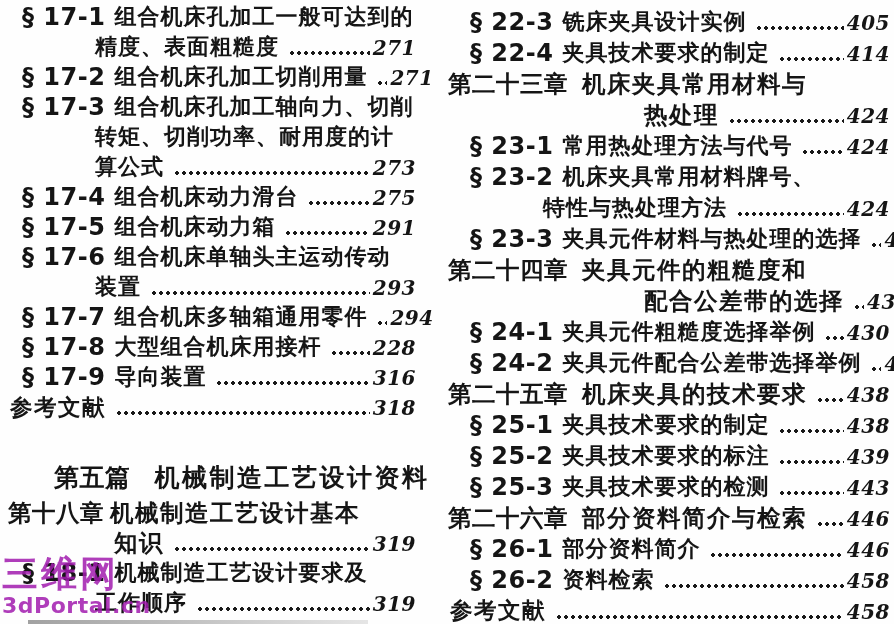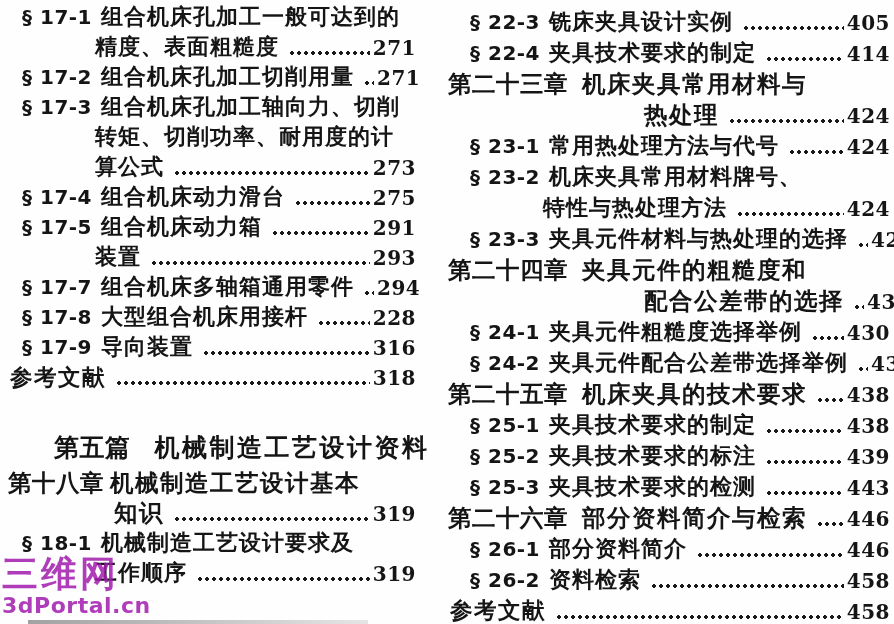--- a/index.html
+++ b/index.html
@@ -10,21 +10,21 @@
   .col{position:absolute;display:flex;flex-direction:column;}
   .col.left{left:8px;top:2px;width:408px;}
   .col.right{left:448px;top:6px;width:442px;}
 
   .ln{display:flex;align-items:center;height:30px;font-size:22px;font-weight:700;
       letter-spacing:1px;white-space:nowrap;}
   .right .ln{height:31px;}
 
   .num{margin-right:9px;letter-spacing:0.5px;}
   .sec{padding-left:14px;}
-  .sec .num{font-size:20px;}
+  .sec .num{font-size:24px;}
   .right .sec{padding-left:22px;}
 
   .left .cont{padding-left:87px;}
   .right .cont{padding-left:95px;}
 
   .chap{font-size:23.5px;letter-spacing:1.5px;align-items:center;}
   .chap .num{font-size:23.5px;}
   .left  .chap .num{margin-right:6px;}
   .right .chap .num{margin-right:14px;}
   .left  .chapcont{padding-left:106px;}
@@ -35,21 +35,21 @@
   .part{height:42px;font-size:25px;letter-spacing:2.5px;padding-left:46px;
         display:flex;align-items:center;font-weight:900;}
   .part .num{margin-right:24px;font-size:25px;}
   .gap{height:34px;}
 
   .lead{flex:1 1 auto;min-width:10px;height:6px;position:relative;top:6px;
         margin:0 3px 0 10px;
         background-image:radial-gradient(circle at 3px 3px,#191919 1.75px,rgba(0,0,0,0) 2.1px);
         background-size:7px 6px;background-repeat:repeat-x;background-position:0 0;}
 
-  .pg{font-family:"DejaVu Serif","Liberation Serif",serif;
+  .pg{font-family:"DejaVu Serif","Liberation Serif",serif;font-style:italic;
       font-weight:700;font-size:20px;letter-spacing:0.5px;position:relative;top:1px;}
 
   .wm{position:absolute;left:2px;top:556px;opacity:0.85;line-height:1;z-index:5;}
   .wm1{font-size:36px;font-weight:900;letter-spacing:3px;}
   .wm2{font-size:22px;font-weight:700;letter-spacing:0.5px;margin-top:3px;}
 
   .smudge{position:absolute;left:28px;bottom:0;width:340px;height:4px;
           background:linear-gradient(90deg,rgba(70,70,70,.5),rgba(130,130,130,.2));}
 </style>
 </head>
@@ -90,20 +90,24 @@
       <span class="txt">组合机床动力滑台</span>
       <span class="lead"></span>
       <span class="pg">275</span>
     </div>
     <div class="ln sec">
       <span class="num">§ 17-5</span>
       <span class="txt">组合机床动力箱</span>
       <span class="lead"></span>
       <span class="pg">291</span>
     </div>
+    <div class="ln sec">
+      <span class="num">§ 17-6</span>
+      <span class="txt">组合机床单轴头主运动传动</span>
+    </div>
     <div class="ln cont">
       <span class="txt">装置</span>
       <span class="lead"></span>
       <span class="pg">293</span>
     </div>
     <div class="ln sec">
       <span class="num">§ 17-7</span>
       <span class="txt">组合机床多轴箱通用零件</span>
       <span class="lead"></span>
       <span class="pg">294</span>

